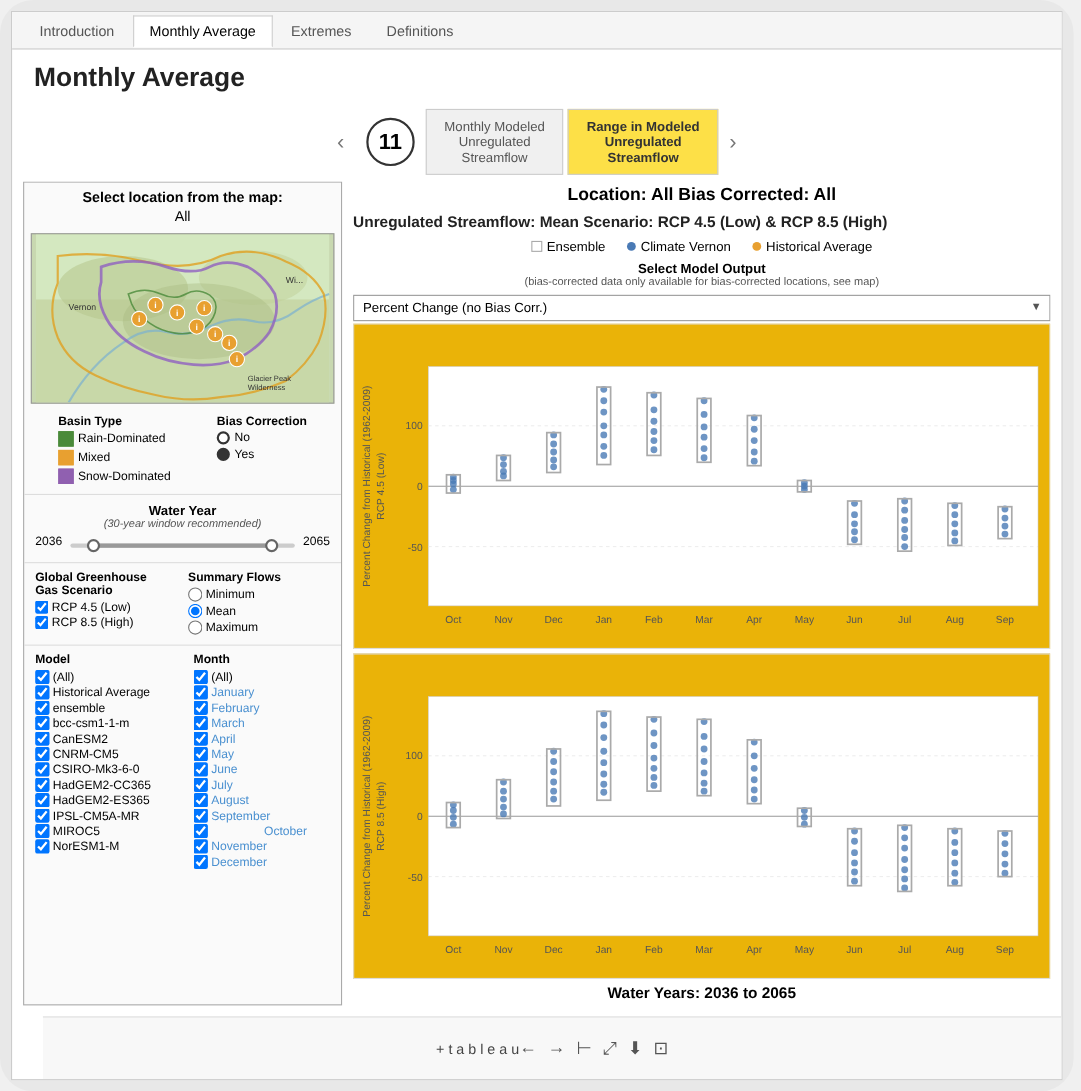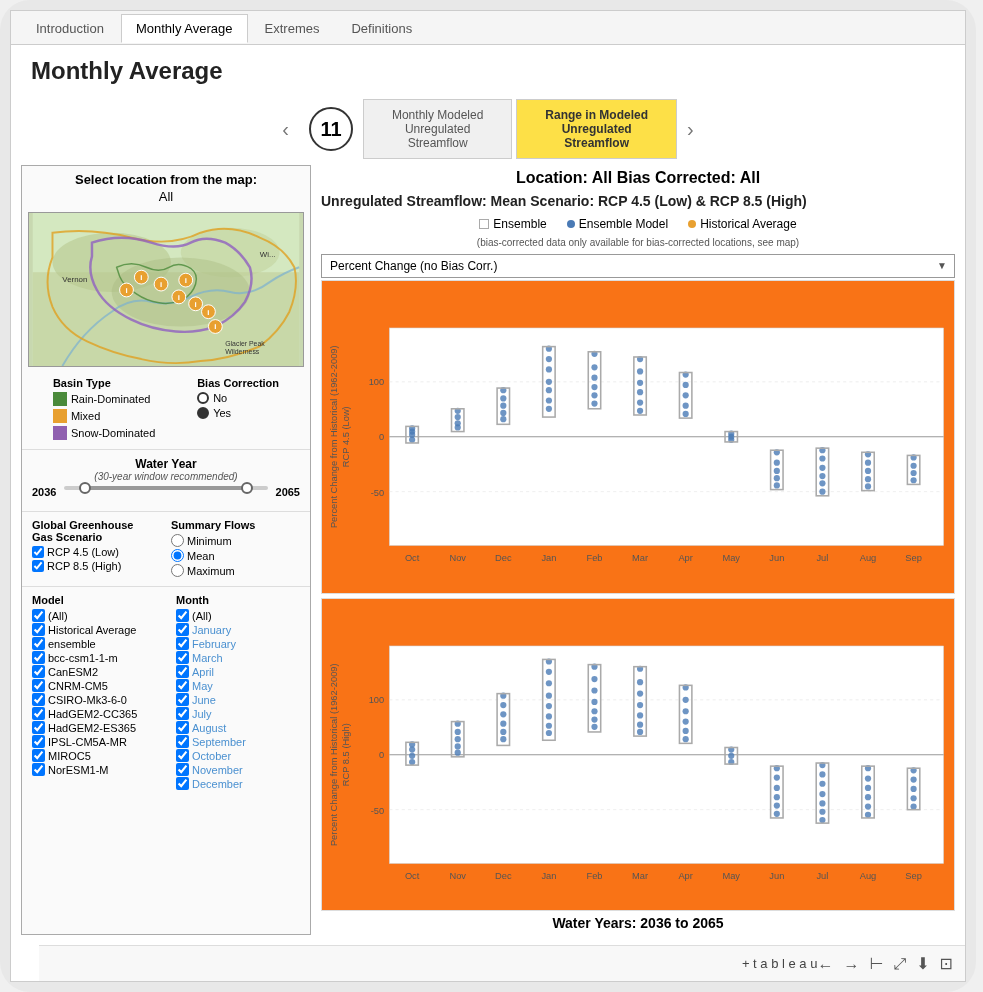--- a/index.html
+++ b/index.html
@@ -96,21 +96,21 @@
       font-weight: bold;
       margin: 0 10px;
     }
     
     .nav-options {
       display: flex;
       gap: 4px;
     }
     
     .nav-option {
-      padding: 8px 28px;
+      padding: 8px 16px;
       border: 1px solid #ccc;
       background: #f0f0f0;
       cursor: pointer;
       font-size: 12px;
       color: #555;
       text-align: center;
       min-width: 120px;
     }
     
     .nav-option.selected {
@@ -218,24 +218,23 @@
     }
     
     .slider-sub {
       font-size: 10px;
       color: #555;
       font-style: italic;
     }
     
     .slider-row {
       display: flex;
-      align-items: flex-start;
+      align-items: flex-end;
       justify-content: space-between;
       padding: 4px 0;
-      font-weight: bold;
     }
     
     .slider-track {
       flex: 1;
       height: 4px;
       background: #ccc;
       margin: 0 8px;
       position: relative;
       border-radius: 2px;
     }
@@ -421,39 +420,39 @@
       flex: 1;
       display: flex;
       flex-direction: column;
       gap: 4px;
       overflow: hidden;
     }
     
     .chart-wrapper {
       flex: 1;
       border: 1px solid #ddd;
-      background: #f97316;
+      background: #eab308;
       position: relative;
       overflow: hidden;
     }
     
     
     .water-years {
       text-align: center;
       font-size: 14px;
       font-weight: bold;
       padding: 4px 0;
     }
     
     
     .tableau-footer {
       display: flex;
-      justify-content: flex-end;
+      justify-content: center;
       align-items: center;
-      padding: 8px 12px;
+      padding: 18px 12px;
       border-top: 1px solid #ddd;
       background: #f8f8f8;
       flex-shrink: 0;
       margin-left: 28px;
     }
     
     .tableau-logo {
       font-size: 13px;
       color: #444;
     }
@@ -716,21 +715,21 @@
               <div class="mm-item">
                   <input type="checkbox" checked="" style="">
                   <span style="color:#4a90d0;">August</span>
                 </div>
               <div class="mm-item">
                   <input type="checkbox" checked="" style="">
                   <span style="color:#4a90d0;">September</span>
                 </div>
               <div class="mm-item">
                   <input type="checkbox" checked="" style="">
-                  <span style="color:#4a90d0;">October</span>
+                  <span style="color:#4a90d0;margin-left:48px;">October</span>
                 </div>
               <div class="mm-item">
                   <input type="checkbox" checked="" style="">
                   <span style="color:#4a90d0;">November</span>
                 </div>
               <div class="mm-item">
                   <input type="checkbox" checked="" style="">
                   <span style="color:#4a90d0;">December</span>
                 </div>
             </div>
@@ -743,29 +742,30 @@
           <div class="location-line">Location: All  Bias Corrected: All</div>
           <div class="streamflow-line">Unregulated Streamflow: Mean  Scenario: RCP 4.5 (Low) &amp; RCP 8.5 (High)</div>
 
           <div class="chart-legend">
             <div class="legend-entry">
               <div class="legend-square"></div>
               <span>Ensemble</span>
             </div>
             <div class="legend-entry">
               <div class="legend-dot" style="background:#4a7ab5;"></div>
-              <span>Ensemble Model</span>
+              <span>Climate Vernon</span>
             </div>
             <div class="legend-entry">
               <div class="legend-dot" style="background:#e8a030;"></div>
               <span>Historical Average</span>
             </div>
           </div>
 
           <div class="model-output-section">
+            <div class="model-output-label">Select Model Output</div>
             <div class="model-output-sub">(bias-corrected data only available for bias-corrected locations, see map)</div>
             <div class="select-wrapper">
               <select class="model-output-select">
                 <option>Percent Change (no Bias Corr.)</option>
               </select>
             </div>
           </div>
 
           <div class="charts-container">
 

